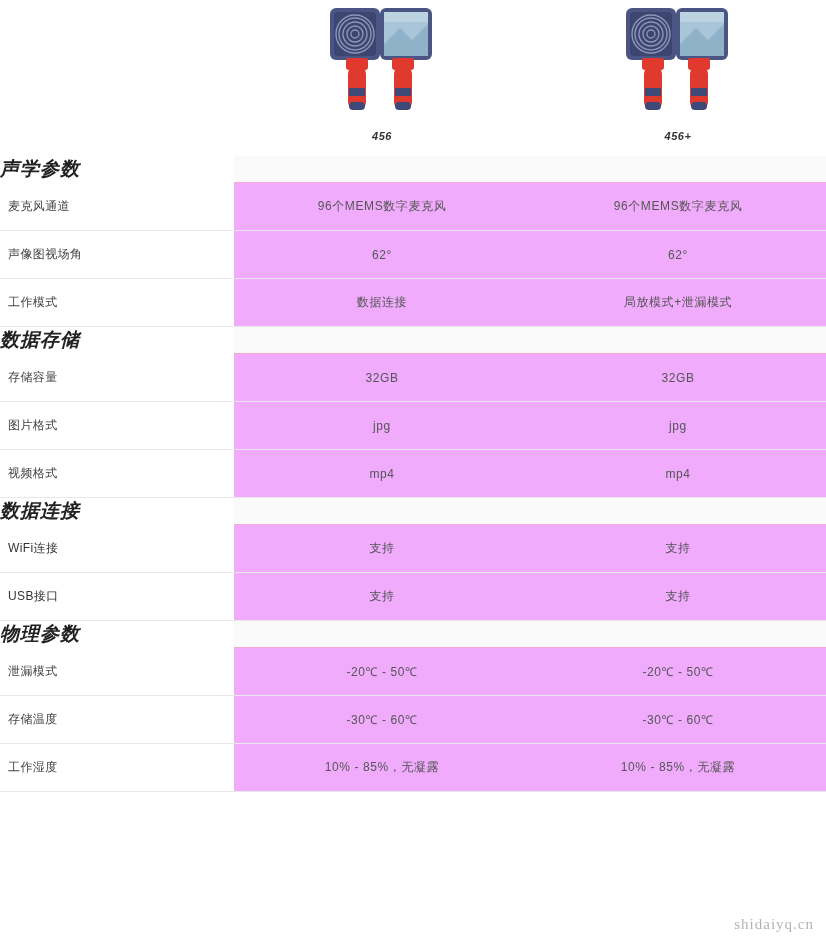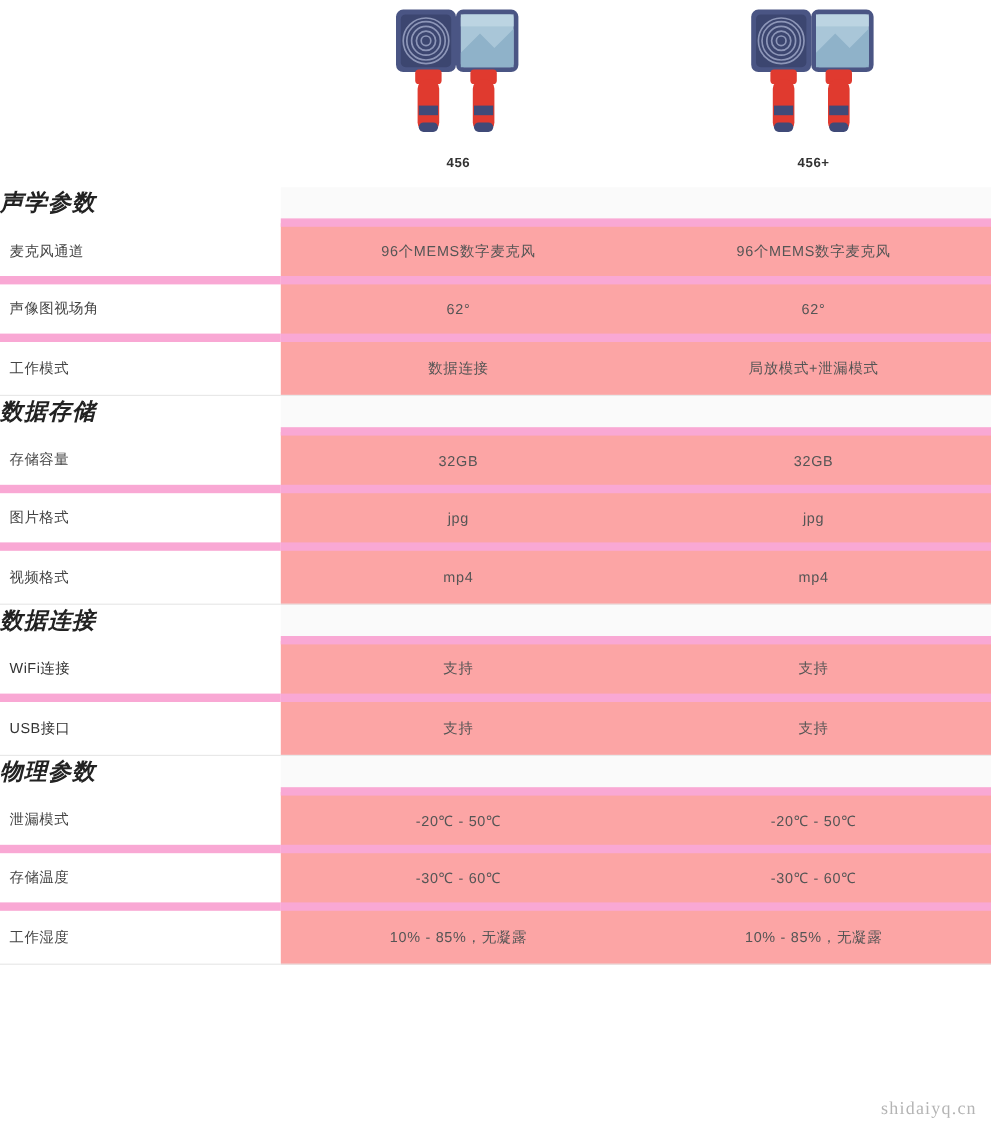--- a/index.html
+++ b/index.html
@@ -41,20 +41,21 @@
     display: flex;
     align-items: flex-end;
     justify-content: center;
   }
   .product-name {
     font-size: 11px;
     font-weight: bold;
     color: #333;
     letter-spacing: 0.5px;
     margin-top: 14px;
+    font-style: italic;
   }
 
   
   .section-row td {
     border: none;
     padding: 0;
   }
   .section-heading {
     font-size: 19px;
     font-weight: bold;
@@ -62,38 +63,38 @@
     padding: 22px 0 16px 8px;
     letter-spacing: 1px;
     font-style: italic;
   }
   .section-blank {
     background: #fafafa;
   }
 
   
   .spec-row td {
-    border-top: 7px solid #f9a8d4;
+    border-top: 1px solid #f9a8d4;
     border-bottom: 1px solid #e8e8e8;
     height: 48px;
     box-sizing: border-box;
   }
   .spec-label {
     font-size: 12px;
     color: #444;
     padding-left: 8px;
     border-left: none;
     border-right: none;
     letter-spacing: 0.4px;
   }
   .spec-value {
     font-size: 12px;
     color: #555;
     text-align: center;
-    background: #fca5a5;
+    background: #f0abfc;
     letter-spacing: 0.6px;
   }
   .spec-label.bold-label {
     font-weight: normal;
     color: #333;
   }
 
   
   .spec-row.first td.spec-label { border-top-color: transparent; }
 

